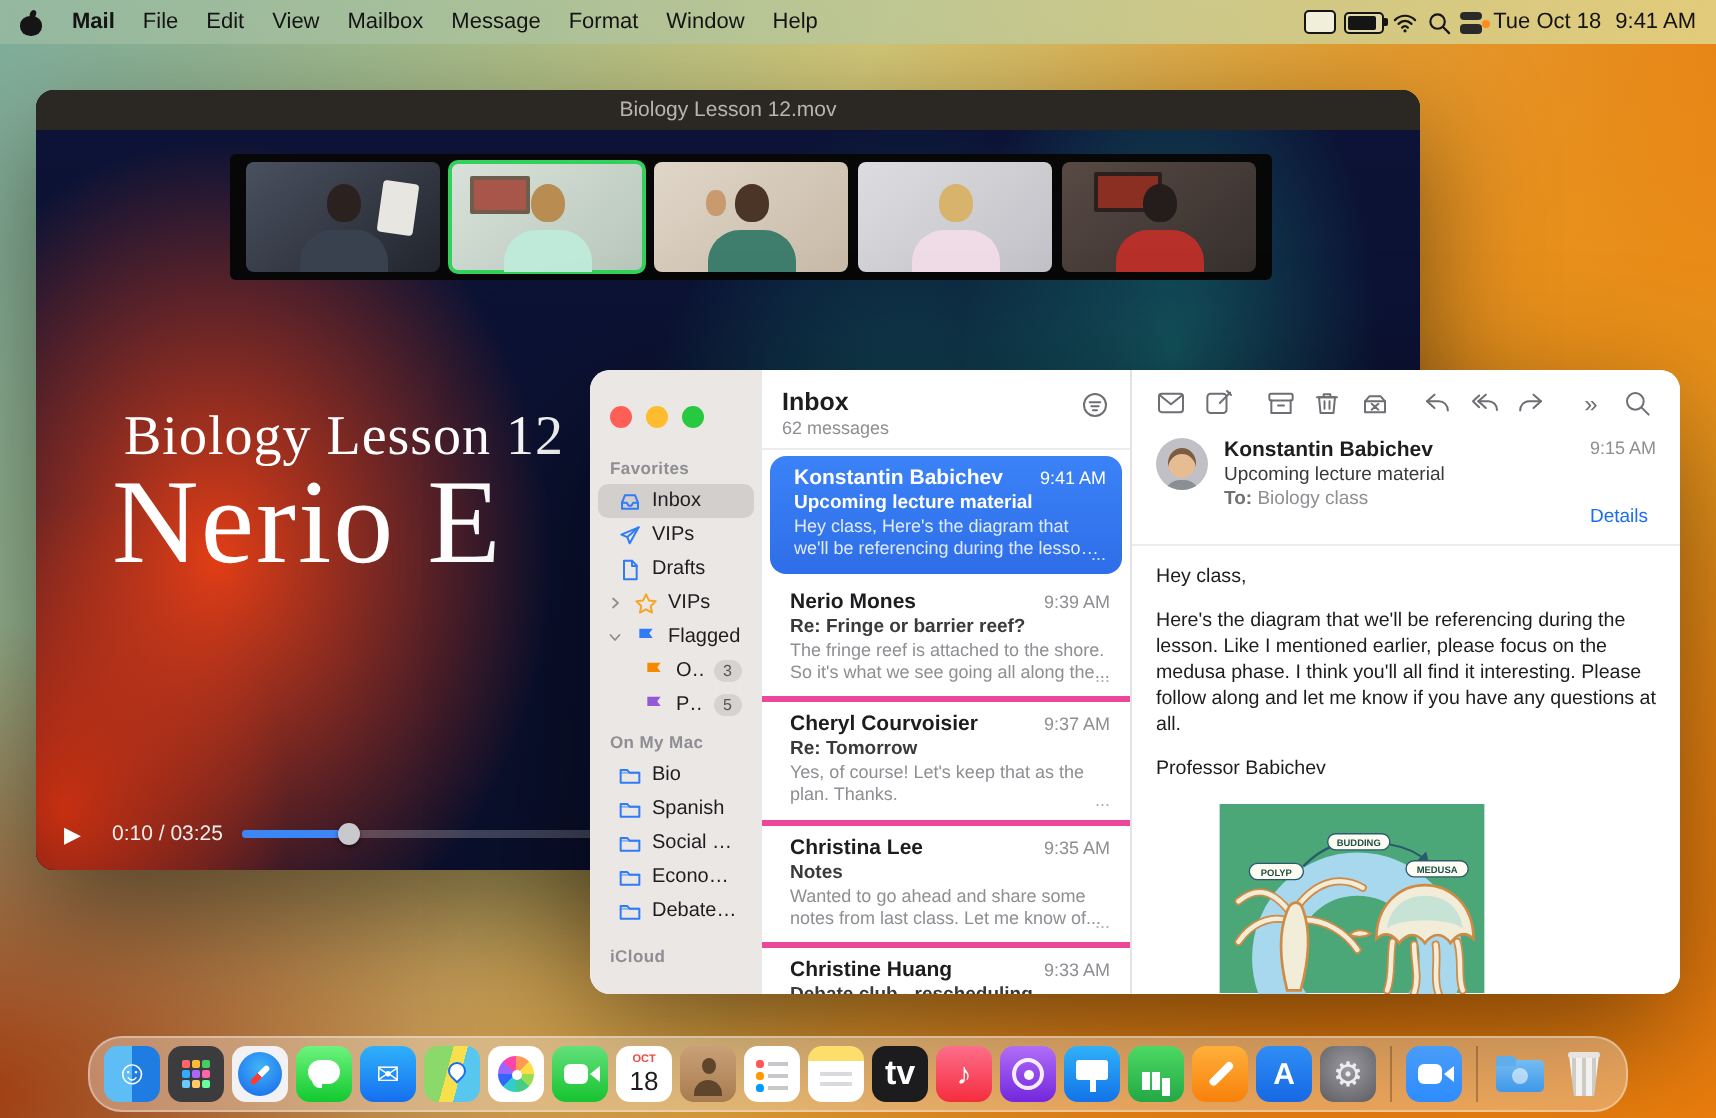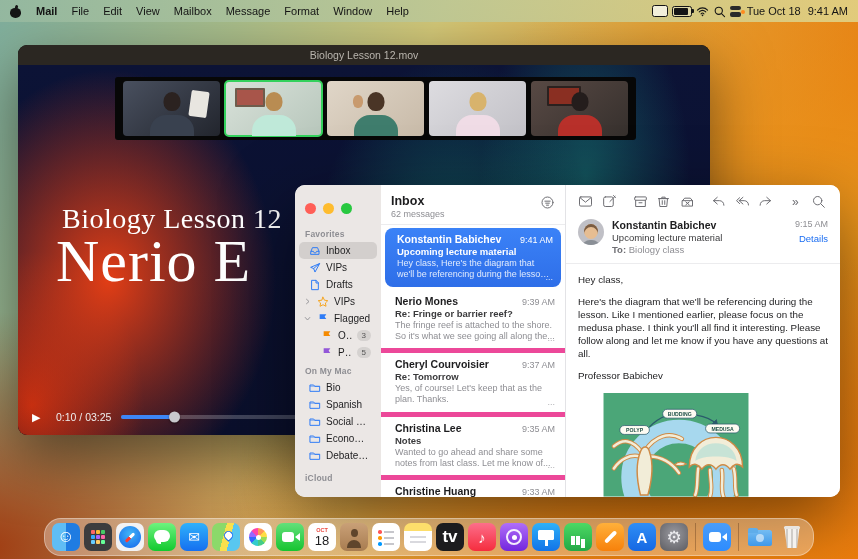--- a/index.html
+++ b/index.html
@@ -89,21 +89,21 @@
   .blue{color:#2f7cf6}.yellow{color:#f5a623}.orange{color:#f58a00}.purple{color:#9357d8}
   .disc{width:9px;height:9px;stroke:#8e8e93;fill:none;stroke-width:1.8;stroke-linecap:round;stroke-linejoin:round;flex:0 0 auto;margin-left:-6px}
   .badge{background:rgba(0,0,0,.09);color:#555;border-radius:8px;font-size:8px;padding:1px 5px}
   
   .mlist{width:184px;flex:0 0 auto;background:#fff;border-right:1px solid #e3e3e6;display:flex;flex-direction:column}
   .mlhead{padding:9px 10px 5px;border-bottom:1px solid #ececee;position:relative}
   .mltitle{font-size:12.5px;font-weight:700;color:#1d1d1f}
   .mlsub{font-size:9px;color:#8e8e93;margin-top:1px}
   .mlfilter{position:absolute;right:10px;top:10px;width:15px;height:15px;stroke:#6e6e73;fill:none;stroke-width:1.2;stroke-linecap:round}
   .rows{flex:1;overflow:hidden}
-  .mrow{padding:5px 10px 6px 14px;border-bottom:5px solid #ec4899;position:relative}
+  .mrow{padding:5px 10px 6px 14px;border-bottom:3px solid #ec4899;position:relative}
   .mrow .l1{display:flex;justify-content:space-between;align-items:baseline}
   .sender{font-size:10.5px;font-weight:700;color:#1d1d1f}
   .mtime{font-size:9px;color:#8e8e93}
   .msub{font-size:9.5px;color:#3a3a3c;font-weight:600;margin-top:1px}
   .mprev{font-size:9px;color:#8e8e93;line-height:1.25;margin-top:1px;display:-webkit-box;-webkit-line-clamp:2;-webkit-box-orient:vertical;overflow:hidden}
   .mmore{position:absolute;right:10px;bottom:5px;font-size:9px;color:#aeaeb2}
   .mrow.sel{background:linear-gradient(180deg,#3b82f7,#2e6ee8);border-radius:8px;margin:3px 4px;border-bottom:none;padding:5px 8px 6px 12px}
   .mrow.sel .sender,.mrow.sel .msub,.mrow.sel .mtime{color:#fff}
   .mrow.sel .mprev{color:rgba(255,255,255,.85)}
   .mrow.sel .mmore{color:rgba(255,255,255,.8);right:8px}
@@ -115,23 +115,23 @@
   .tmore{font-size:12px;color:#6e6e73;letter-spacing:-1px}
   .dhead{display:flex;padding:4px 12px 8px;border-bottom:1px solid #ececee;gap:8px}
   .avatar{width:26px;height:26px;border-radius:50%;background:#c0c0c6;position:relative;overflow:hidden;flex:0 0 auto}
   .avatar::before{content:"";position:absolute;left:6px;top:5px;width:14px;height:15px;border-radius:50%;background:#e6bd92;box-shadow:inset 0 3px 0 #7a5c42}
   .avatar::after{content:"";position:absolute;left:4px;bottom:-4px;width:18px;height:9px;border-radius:8px 8px 0 0;background:#8a8f96}
   .dcol{flex:1;min-width:0}
   .dname{font-size:10.5px;font-weight:700;color:#1d1d1f}
   .dsub{font-size:9.5px;color:#3a3a3c;margin-top:1px}
   .dto{font-size:9.5px;color:#8e8e93;margin-top:1px}
   .dto b{color:#6e6e73;font-weight:600}
-  .dright{text-align:right;flex:0 0 auto}
+  .dright{flex:0 0 auto}
   .dtime{font-size:9px;color:#8e8e93}
-  .ddetails{font-size:9.5px;color:#1a6df2;margin-top:4px}
+  .ddetails{font-size:9.5px;color:#1a6df2;margin-top:24px}
   .dbody{padding:10px 12px 0;font-size:9.8px;color:#1d1d1f;line-height:1.32}
   .dbody p{margin:0 0 9px}
   .diagram{margin:2px 0 0 12px;width:196px;height:140px;border-radius:6px;overflow:hidden;display:block}
   
   .dock{position:absolute;left:50%;bottom:3px;transform:translateX(-50%);z-index:30;
     display:flex;align-items:flex-end;gap:4px;padding:4px 7px;border-radius:17px;
     background:rgba(255,245,238,.34);border:1px solid rgba(255,255,255,.35)}
   .dk{width:28px;height:28px;border-radius:7px;position:relative;flex:0 0 auto;display:flex;align-items:center;justify-content:center;overflow:hidden}
   .dk span{position:relative;z-index:2}
   .dksep{width:1px;height:28px;background:rgba(60,30,10,.3);margin:0 3px}

